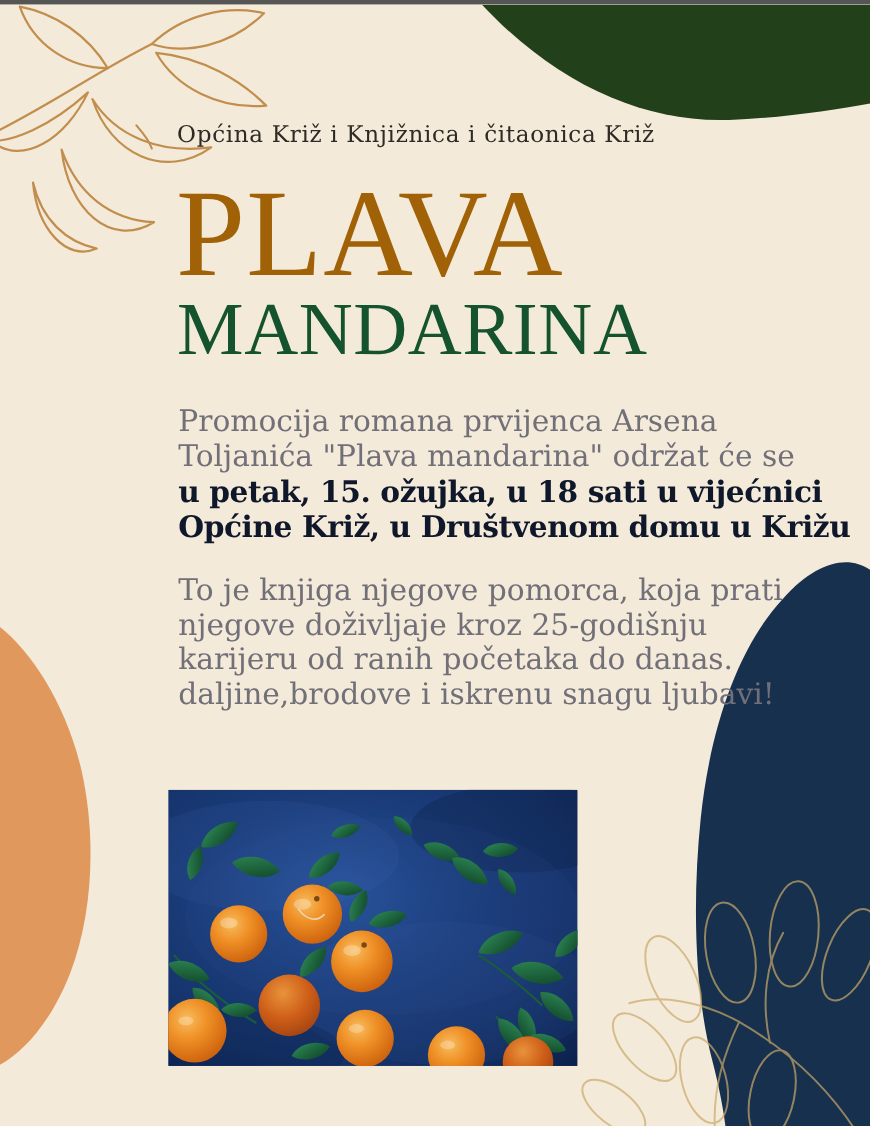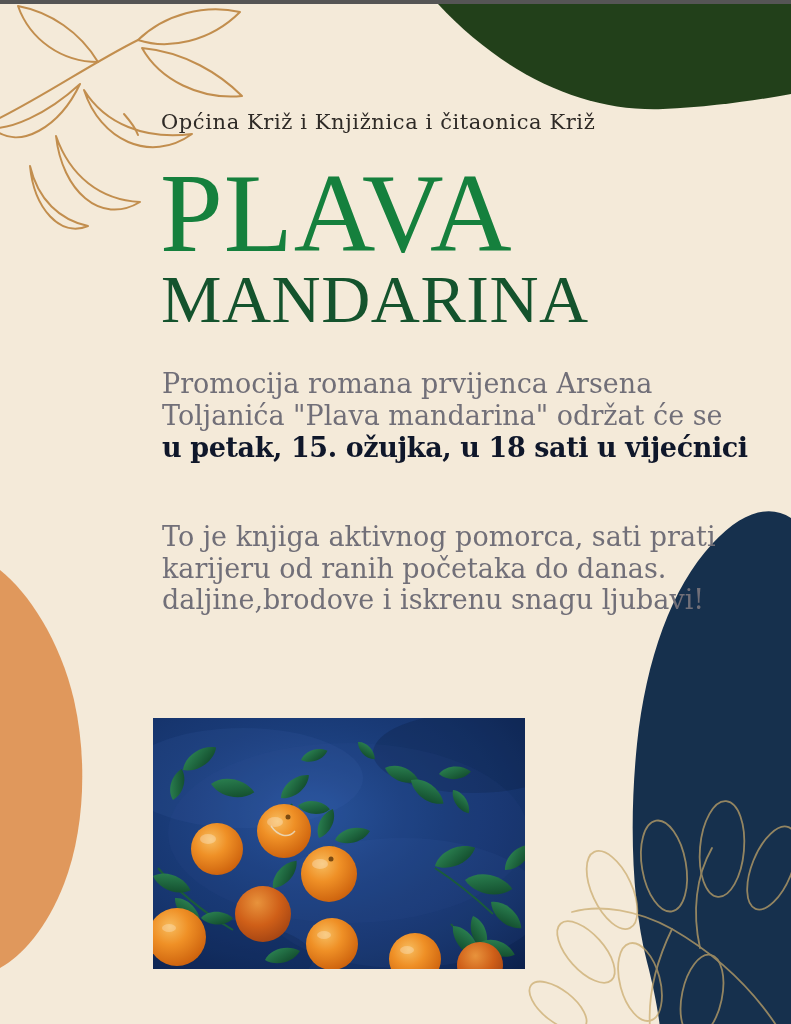--- a/index.html
+++ b/index.html
@@ -15,21 +15,21 @@
   .org-line{
     position:absolute;left:161px;top:106px;
     font-family:"DejaVu Serif", serif;
     font-size:21px;letter-spacing:0.6px;
     color:#2e2a26;white-space:nowrap;
   }
   .title-1{
     position:absolute;left:160px;top:152px;
     font-family:"Liberation Serif", serif;
     font-size:113px;line-height:113px;letter-spacing:1px;
-    color:#15803d;white-space:nowrap;
+    color:#a16207;white-space:nowrap;
   }
   .title-2{
     position:absolute;left:161px;top:261px;
     font-family:"Liberation Serif", serif;
     font-size:68px;line-height:68px;letter-spacing:0.5px;
     color:#14532d;white-space:nowrap;
   }
   .para{
     position:absolute;left:162px;
     font-family:"DejaVu Serif", serif;
@@ -89,24 +89,26 @@
 
   <div class="org-line">Općina Križ i Knjižnica i čitaonica Križ</div>
 
   <div class="title-1">PLAVA</div>
   <div class="title-2">MANDARINA</div>
 
   <div class="para para-announce">
     <div>Promocija romana prvijenca Arsena</div>
     <div>Toljanića "Plava mandarina" održat će se</div>
     <div class="bold-line">u petak, 15. ožujka, u 18 sati u vijećnici</div>
+    <div class="bold-line">Općine Križ, u Društvenom domu u Križu</div>
   </div>
 
   <div class="para para-desc">
-    <div>To je knjiga aktivnog pomorca, sati prati</div>
+    <div>To je knjiga njegove pomorca, koja prati</div>
+    <div>njegove doživljaje kroz 25-godišnju</div>
     <div>karijeru od ranih početaka do danas.</div>
     <div>daljine,brodove i iskrenu snagu ljubavi!</div>
   </div>
 
   <div class="photo-frame">
     <svg viewBox="0 0 372 251" preserveAspectRatio="none">
       <defs>
         <radialGradient id="bgGlow" cx="0.42" cy="0.38" r="0.85">
           <stop offset="0%" stop-color="#2a5aa6" stop-opacity="0.85"></stop>
           <stop offset="50%" stop-color="#1b3f7e" stop-opacity="0.5"></stop>

